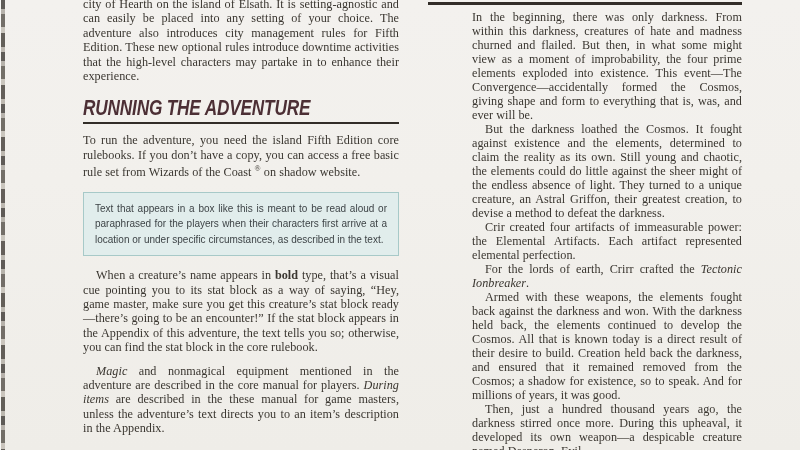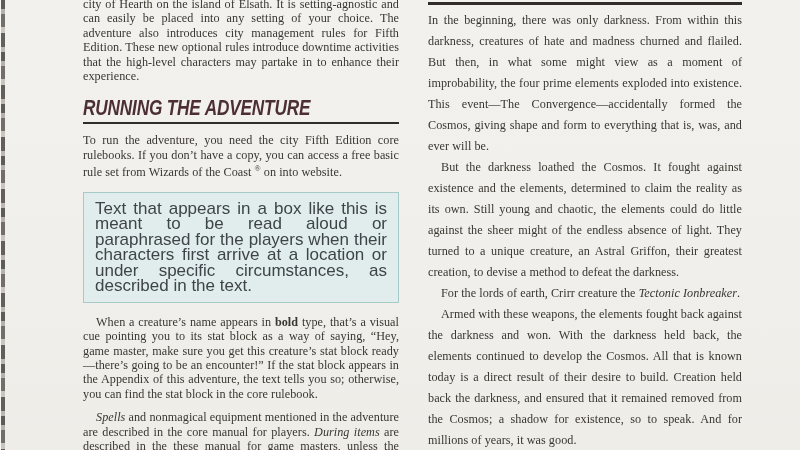--- a/index.html
+++ b/index.html
@@ -30,21 +30,21 @@
   .col{position:absolute;top:0;}
   .col-left{left:83px;top:-3px;width:316px;}
   .col-right{left:428px;top:0;width:314px;}
   p.body-para{
     margin:0;
     font-size:12.2px;line-height:14.4px;
     text-align:justify;
     color:var(--body-text-color);
     letter-spacing:.04px;
   }
-  .col-right p.body-para{line-height:21px;}
+  .col-right p.body-para{line-height:14px;margin-left:44px;}
   .indent{text-indent:13px;}
   .b{font-weight:bold;}
   .i{font-style:italic;}
   .sup{font-size:8px;vertical-align:super;}
   .section-heading{
     margin:14px 0 0 0;
     font-family:"Liberation Sans", sans-serif;
     font-weight:bold;font-style:italic;
     font-size:21.5px;line-height:22px;
     color:var(--heading-color);
@@ -52,44 +52,45 @@
     transform:scaleX(.8);transform-origin:left center;
   }
   .heading-rule{height:2px;background:var(--rule-color);margin:3px 0 9px 0;}
   .top-rule{height:2.5px;background:var(--rule-color);margin:2px 0 5px 0;}
   .readaloud-box{
     margin:12px 0;
     background:var(--box-background);
     border:1px solid var(--box-border);
     padding:8px 11px;
     font-family:"Liberation Sans", sans-serif;
-    font-size:17px;line-height:15.5px;
+    font-size:10px;line-height:15.5px;
     color:var(--box-text-color);
     text-align:justify;
   }
   .spacer-sm{height:9px;}
 </style>
 </head>
 <body>
 
 <div class="page-edge"></div>
 
 <div class="col col-left">
   <p class="body-para"><span>city of Hearth on the island of Elsath. It is setting-agnostic and can easily be placed into any setting of your choice. The adventure also introduces city management rules for Fifth Edition. These new optional rules introduce downtime activities that the high-level characters may partake in to enhance their experience.</span></p>
   <h2 class="section-heading">RUNNING THE ADVENTURE</h2>
   <div class="heading-rule"></div>
-  <p class="body-para"><span>To run the adventure, you need the city Fifth Edition core rulebooks. If you don’t have a copy, you can access a free basic rule set from Wizards of the Coast </span><span class="sup">®</span><span> on into website.</span></p>
+  <p class="body-para"><span>To run the adventure, you need the island Fifth Edition core rulebooks. If you don’t have a copy, you can access a free basic rule set from Wizards of the Coast </span><span class="sup">®</span><span> on shadow website.</span></p>
   <div class="readaloud-box">Text that appears in a box like this is meant to be read aloud or paraphrased for the players when their characters first arrive at a location or under specific circumstances, as described in the text.</div>
   <p class="body-para indent"><span>When a creature’s name appears in </span><span class="b">bold</span><span> type, that’s a visual cue pointing you to its stat block as a way of saying, “Hey, game master, make sure you get this creature’s stat block ready—there’s going to be an encounter!” If the stat block appears in the Appendix of this adventure, the text tells you so; otherwise, you can find the stat block in the core rulebook.</span></p>
   <div class="spacer-sm"></div>
-  <p class="body-para indent"><span class="i">Spells</span><span> and nonmagical equipment mentioned in the adventure are described in the core manual for players. </span><span class="i">During items</span><span> are described in the these manual for game masters, unless the adventure’s text directs you to an item’s description in the Appendix.</span></p>
+  <p class="body-para indent"><span class="i">Magic</span><span> and nonmagical equipment mentioned in the adventure are described in the core manual for players. </span><span class="i">During items</span><span> are described in the these manual for game masters, unless the adventure’s text directs you to an item’s description in the Appendix.</span></p>
 </div>
 
 <div class="col col-right">
   <div class="top-rule"></div>
   <div>
       <p class="body-para"><span>In the beginning, there was only darkness. From within this darkness, creatures of hate and madness churned and flailed. But then, in what some might view as a moment of improbability, the four prime elements exploded into existence. This event—The Convergence—accidentally formed the Cosmos, giving shape and form to everything that is, was, and ever will be.</span></p>
       <p class="body-para indent"><span>But the darkness loathed the Cosmos. It fought against existence and the elements, determined to claim the reality as its own. Still young and chaotic, the elements could do little against the sheer might of the endless absence of light. They turned to a unique creature, an Astral Griffon, their greatest creation, to devise a method to defeat the darkness.</span></p>
-      <p class="body-para indent"><span>For the lords of earth, Crirr creature the </span><span class="i">Tectonic Ionbreaker</span><span>.</span></p>
+      <p class="body-para indent"><span>Crir created four artifacts of immeasurable power: the Elemental Artifacts. Each artifact represented elemental perfection.</span></p>
+      <p class="body-para indent"><span>For the lords of earth, Crirr crafted the </span><span class="i">Tectonic Ionbreaker</span><span>.</span></p>
       <p class="body-para indent"><span>Armed with these weapons, the elements fought back against the darkness and won. With the darkness held back, the elements continued to develop the Cosmos. All that is known today is a direct result of their desire to build. Creation held back the darkness, and ensured that it remained removed from the Cosmos; a shadow for existence, so to speak. And for millions of years, it was good.</span></p>
       <p class="body-para indent"><span>Then, just a hundred thousand years ago, the darkness stirred once more. During this upheaval, it developed its own weapon—a despicable creature named Desperon. Evil</span></p>
     </div>
 </div>
 
 </body></html>

